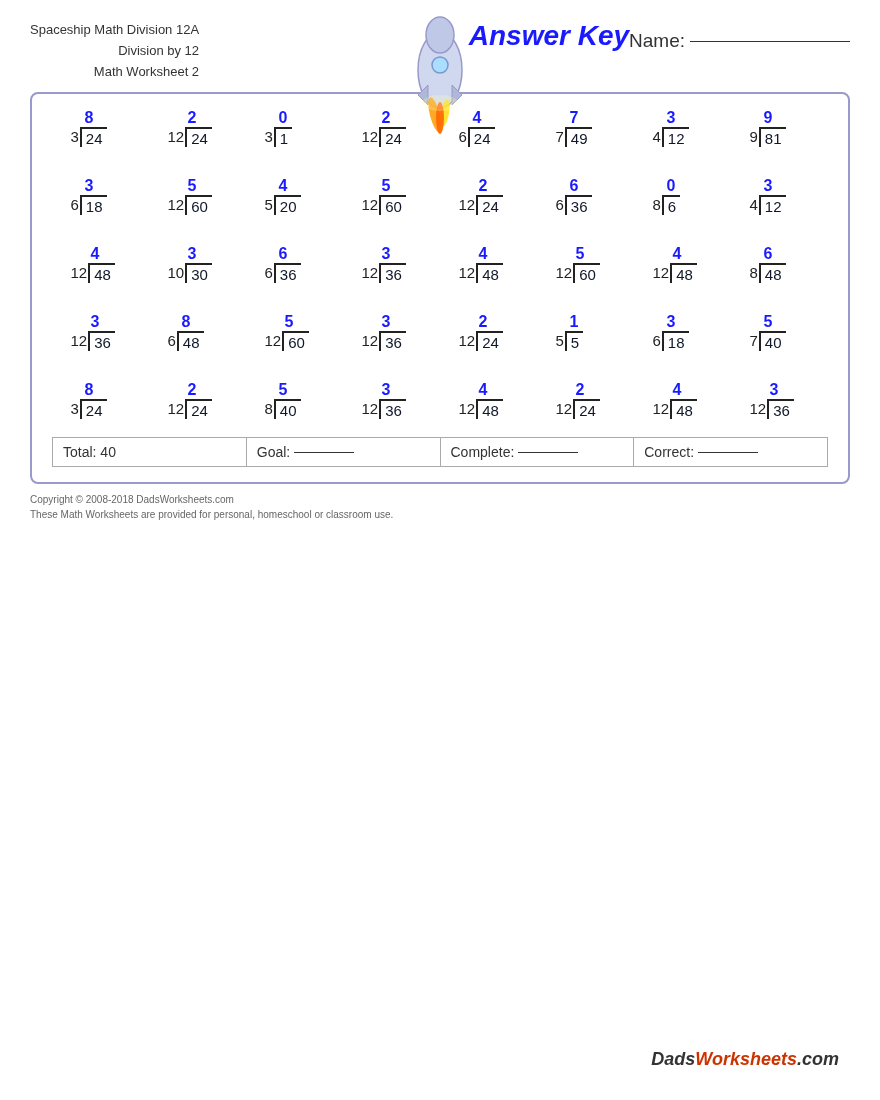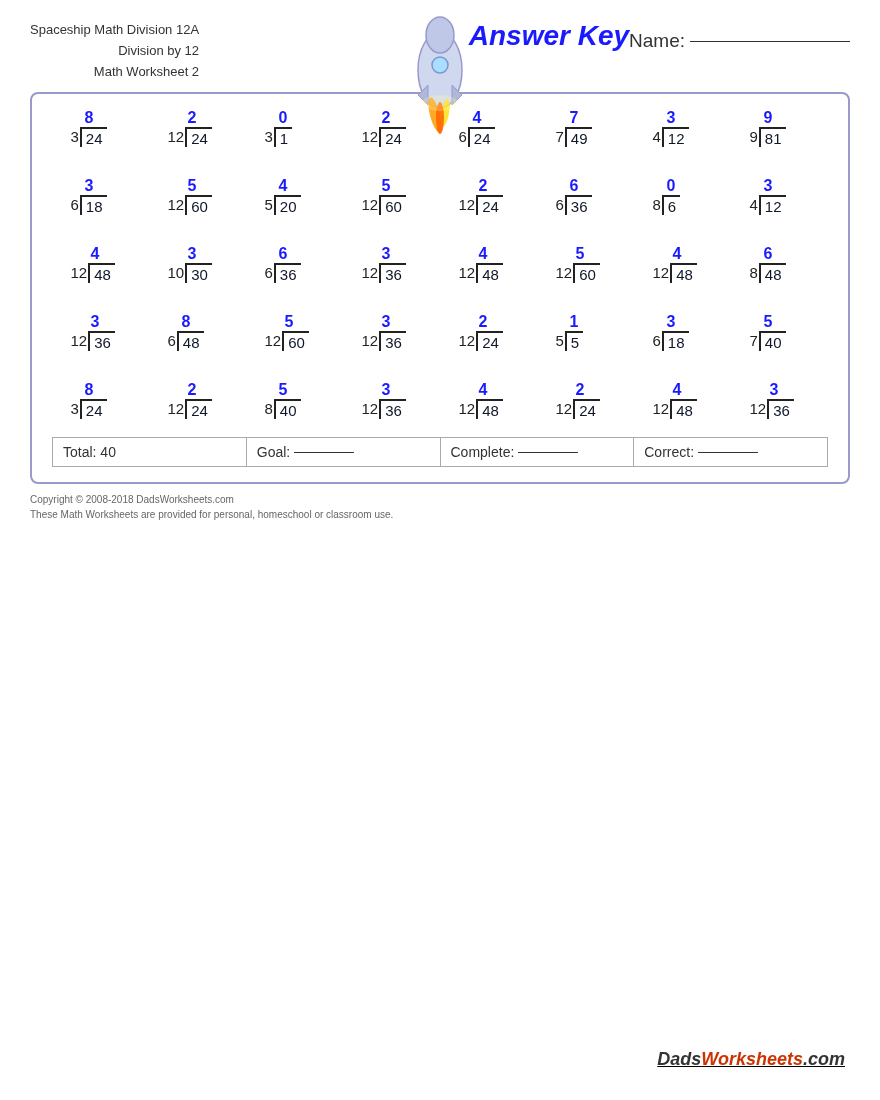--- a/index.html
+++ b/index.html
@@ -140,24 +140,23 @@
     }
     .copyright {
       font-size: 10px;
       color: #666;
       margin-top: 8px;
       line-height: 1.5;
     }
     .brand {
       position: absolute;
       bottom: 30px;
-      right: 35px;
+      right: 41px;
       font-size: 18px;
       font-weight: bold;
-      text-decoration: underline;
     }
     .brand-dads { color: #333; font-style: italic; }
     .brand-worksheets { color: #cc3300; font-style: italic; }
     .brand-com { color: #333; font-style: italic; }
   </style>
 </head>
 <body>
 
 <div class="page">
 

